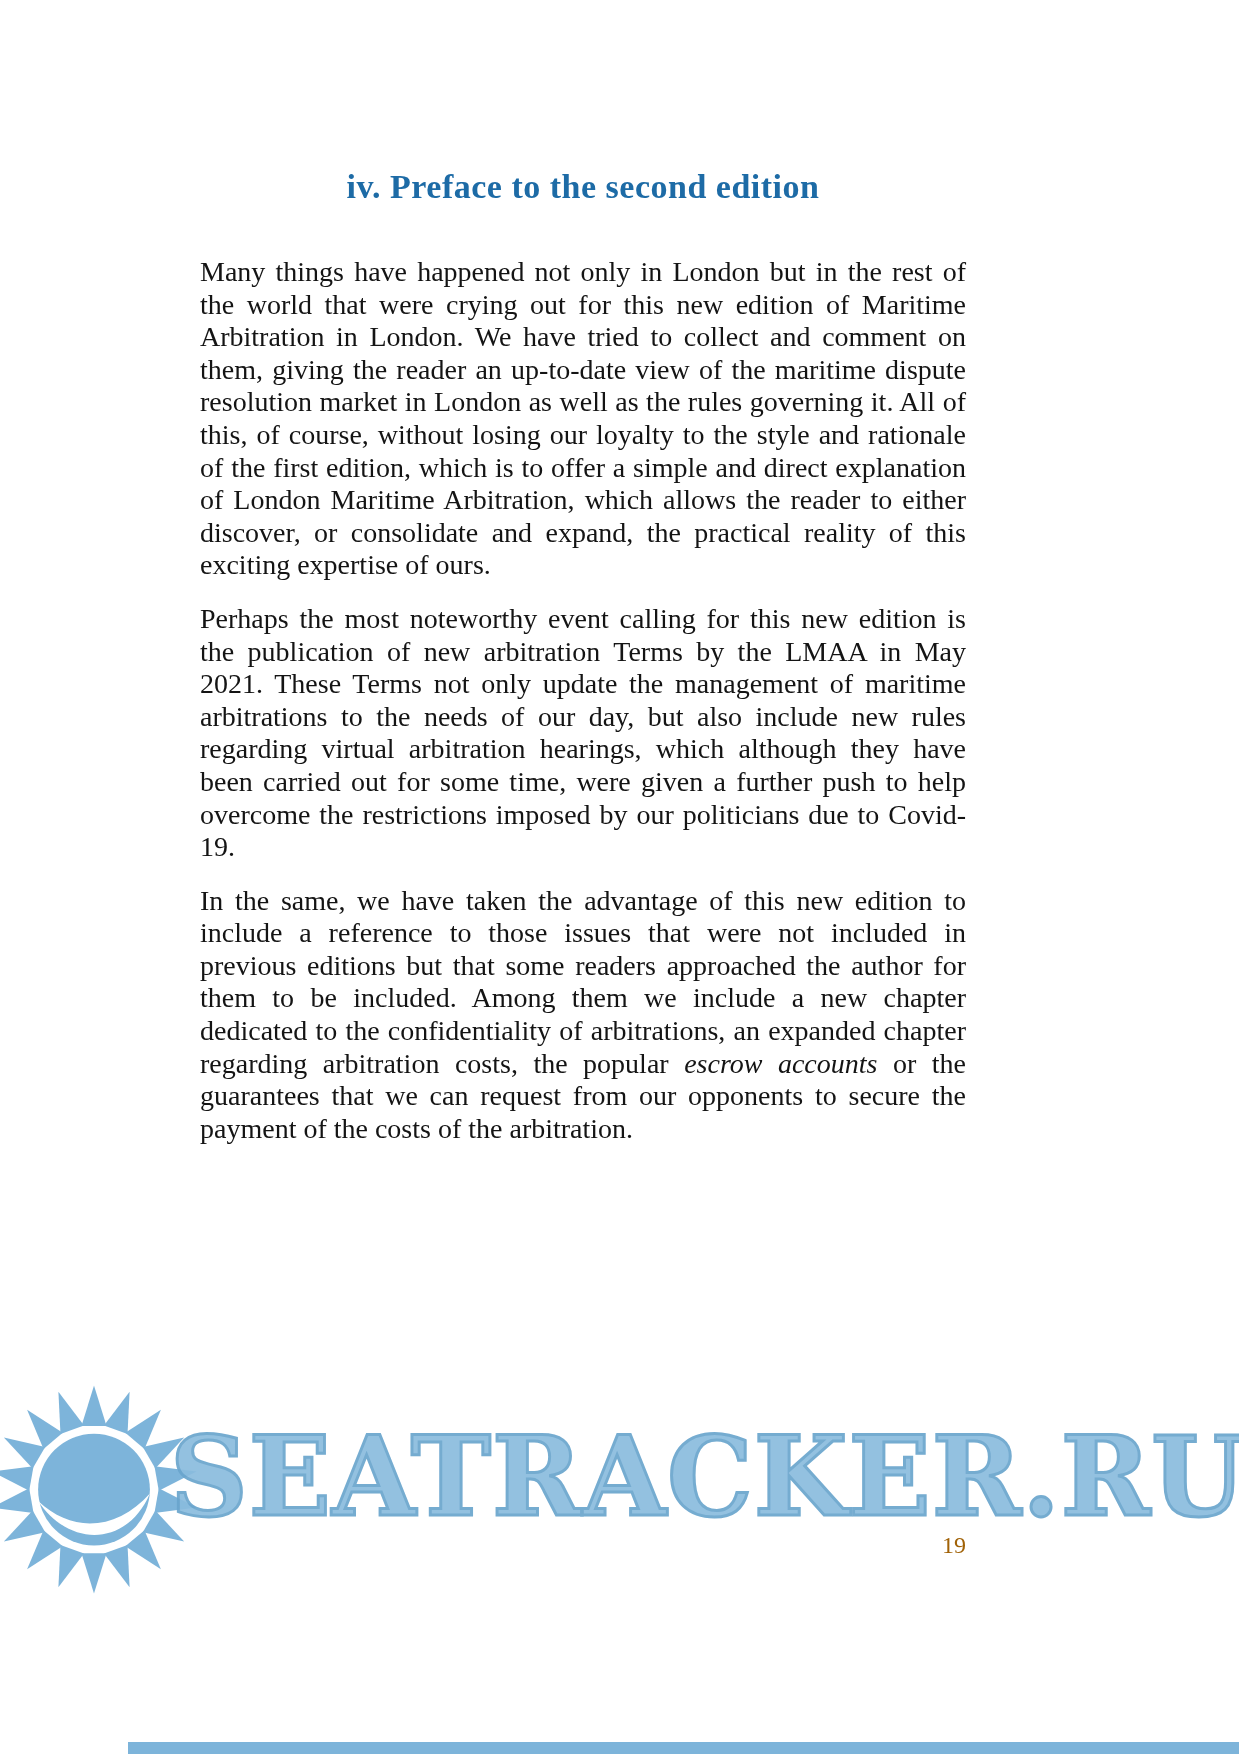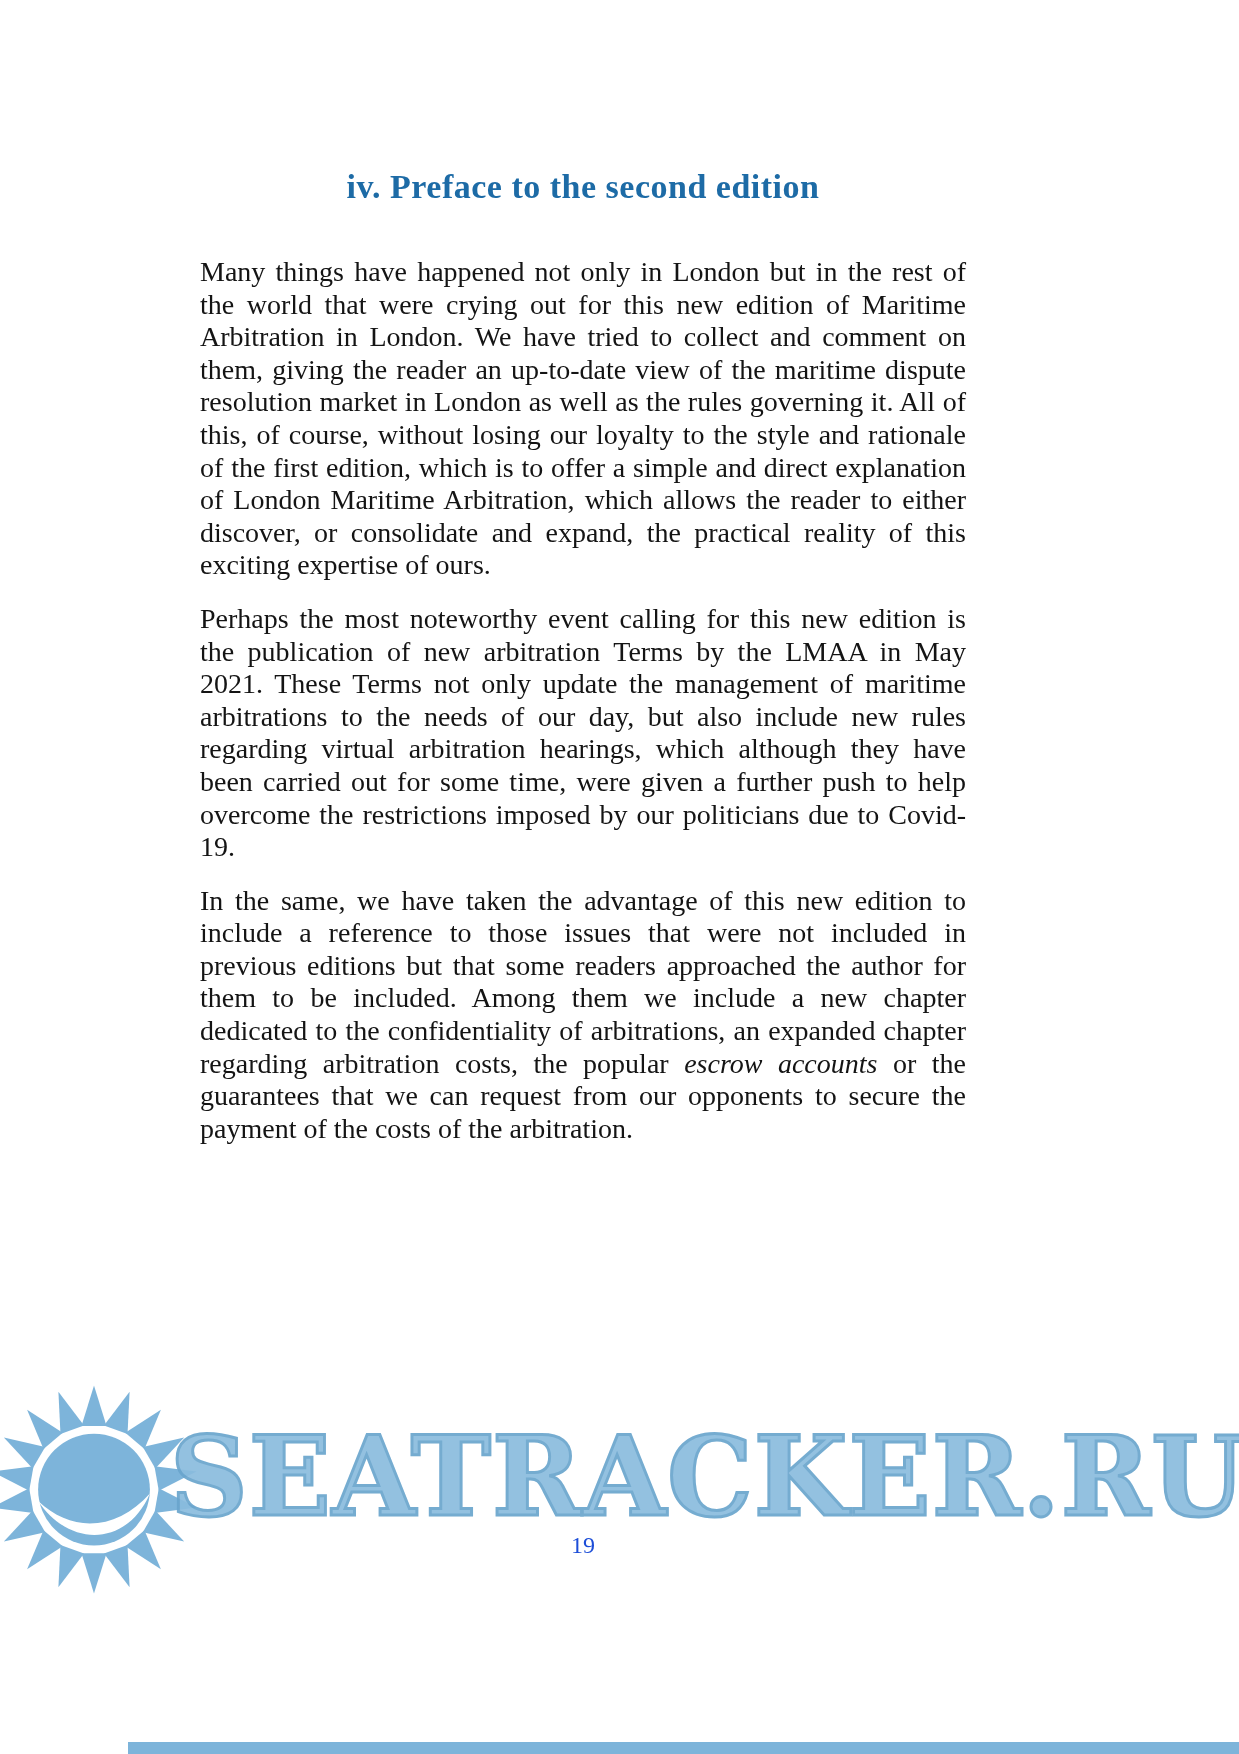--- a/index.html
+++ b/index.html
@@ -45,23 +45,23 @@
     margin: 0 0 21px 0;
     color: #141414;
   }
   p.para em {
   }
   .page-number {
     position: absolute;
     left: 200px;
     top: 1532px;
     width: 766px;
-    text-align: center;
+    text-align: right;
     font-size: 24px;
-    color: #1d4ed8;
+    color: #a16207;
     z-index: 5;
   }
   .watermark-layer {
     position: absolute;
     left: 0;
     top: 0;
     width: 1239px;
     height: 1754px;
     pointer-events: none;
     z-index: 4;

